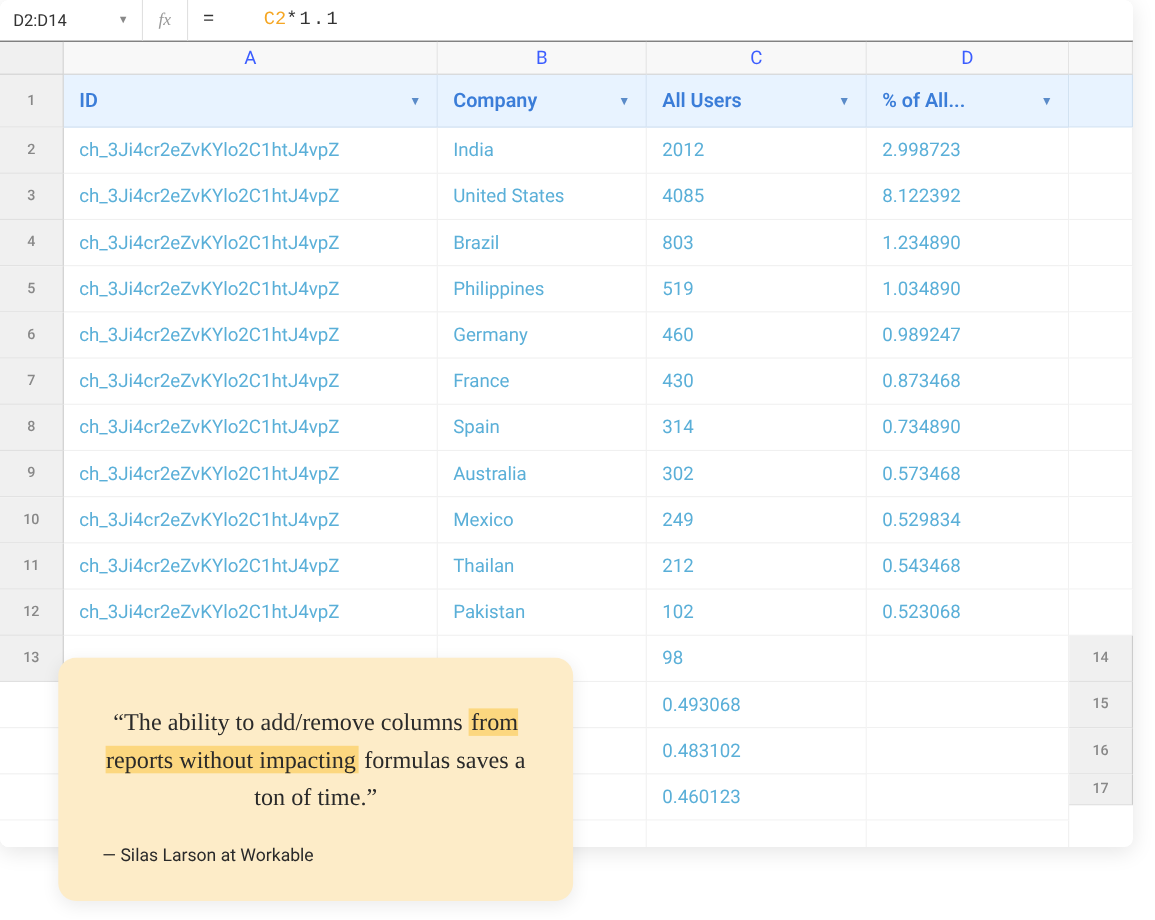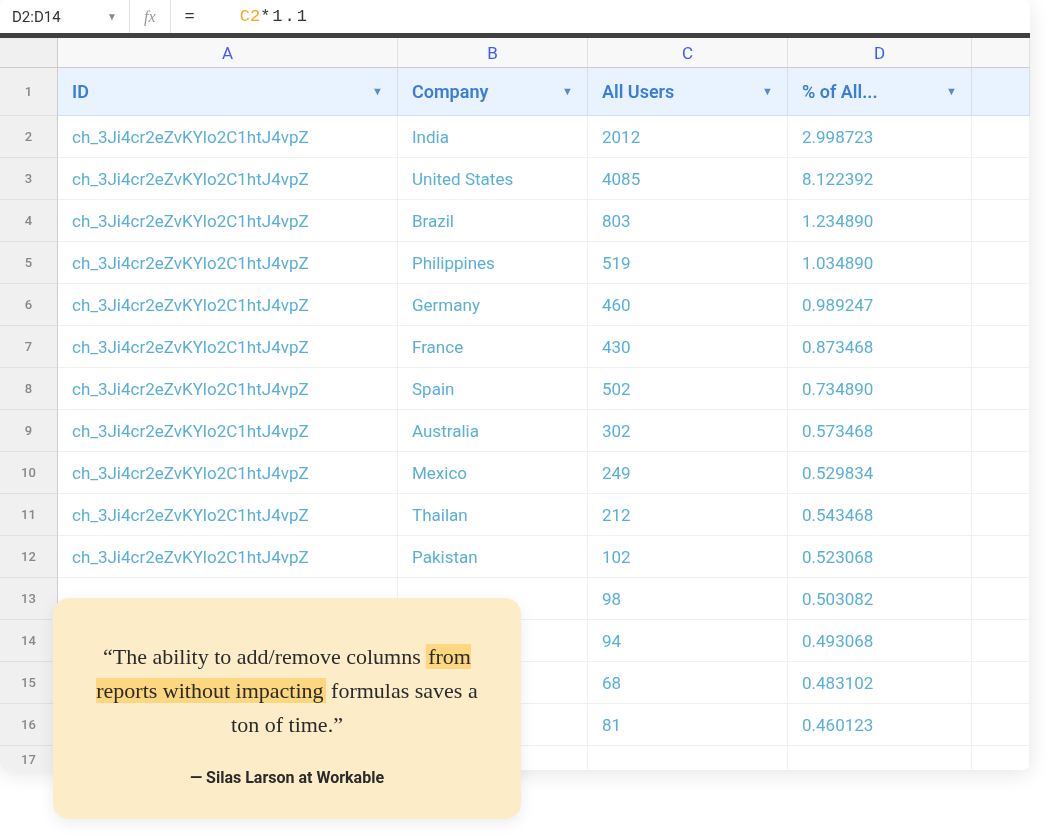--- a/index.html
+++ b/index.html
@@ -19,21 +19,21 @@
       height: 770px;
       background: #fff;
       border-radius: 8px;
       box-shadow: 0 4px 20px rgba(0,0,0,0.1);
       overflow: hidden;
     }
     .formula-bar {
       display: flex;
       align-items: center;
       height: 38px;
-      border-bottom: 5px solid #404040;
+      border-bottom: 1px solid #404040;
       background: #fff;
     }
     .cell-ref {
       width: 130px;
       padding: 0 12px;
       font-size: 15px;
       color: #333;
       display: flex;
       align-items: center;
       justify-content: space-between;
@@ -146,24 +146,23 @@
       line-height: 1.55;
       color: #2a2a2a;
       text-align: center;
     }
     .quote-highlight {
       background: #fcd77f;
       padding: 0 2px;
     }
     .quote-attribution {
       margin-top: 26px;
-      text-align: center;
+      text-align: left;
       font-size: 16px;
       color: #2a2a2a;
-      font-weight: bold;
     }
   </style>
 </head>
 <body>
 
 <div class="sheet-container">
   <div class="formula-bar">
     <div class="cell-ref">
       <span>D2:D14</span>
       <span class="cell-ref-dropdown">▼</span>
@@ -261,21 +260,21 @@
       <div class="cell">ch_3Ji4cr2eZvKYlo2C1htJ4vpZ</div>
       <div class="cell">France</div>
       <div class="cell">430</div>
       <div class="cell">0.873468</div>
       <div class="cell empty"></div>
       <div class="row-num" style="height: 42px;">
         <span>8</span>
       </div>
       <div class="cell">ch_3Ji4cr2eZvKYlo2C1htJ4vpZ</div>
       <div class="cell">Spain</div>
-      <div class="cell">502</div>
+      <div class="cell">314</div>
       <div class="cell">0.734890</div>
       <div class="cell empty"></div>
       <div class="row-num" style="height: 42px;">
         <span>9</span>
       </div>
       <div class="cell">ch_3Ji4cr2eZvKYlo2C1htJ4vpZ</div>
       <div class="cell">Australia</div>
       <div class="cell">302</div>
       <div class="cell">0.573468</div>
       <div class="cell empty"></div>
@@ -302,21 +301,20 @@
       <div class="cell">Pakistan</div>
       <div class="cell">102</div>
       <div class="cell">0.523068</div>
       <div class="cell empty"></div>
       <div class="row-num" style="height: 42px;">
         <span>13</span>
       </div>
       <div class="cell"></div>
       <div class="cell"></div>
       <div class="cell">98</div>
-      <div class="cell">0.503082</div>
       <div class="cell empty"></div>
       <div class="row-num" style="height: 42px; text-align: center;">
         <span>14</span>
       </div>
       <div class="cell"></div>
       <div class="cell"></div>
       <div class="cell">94</div>
       <div class="cell">0.493068</div>
       <div class="cell empty"></div>
       <div class="row-num" style="height: 42px;">

